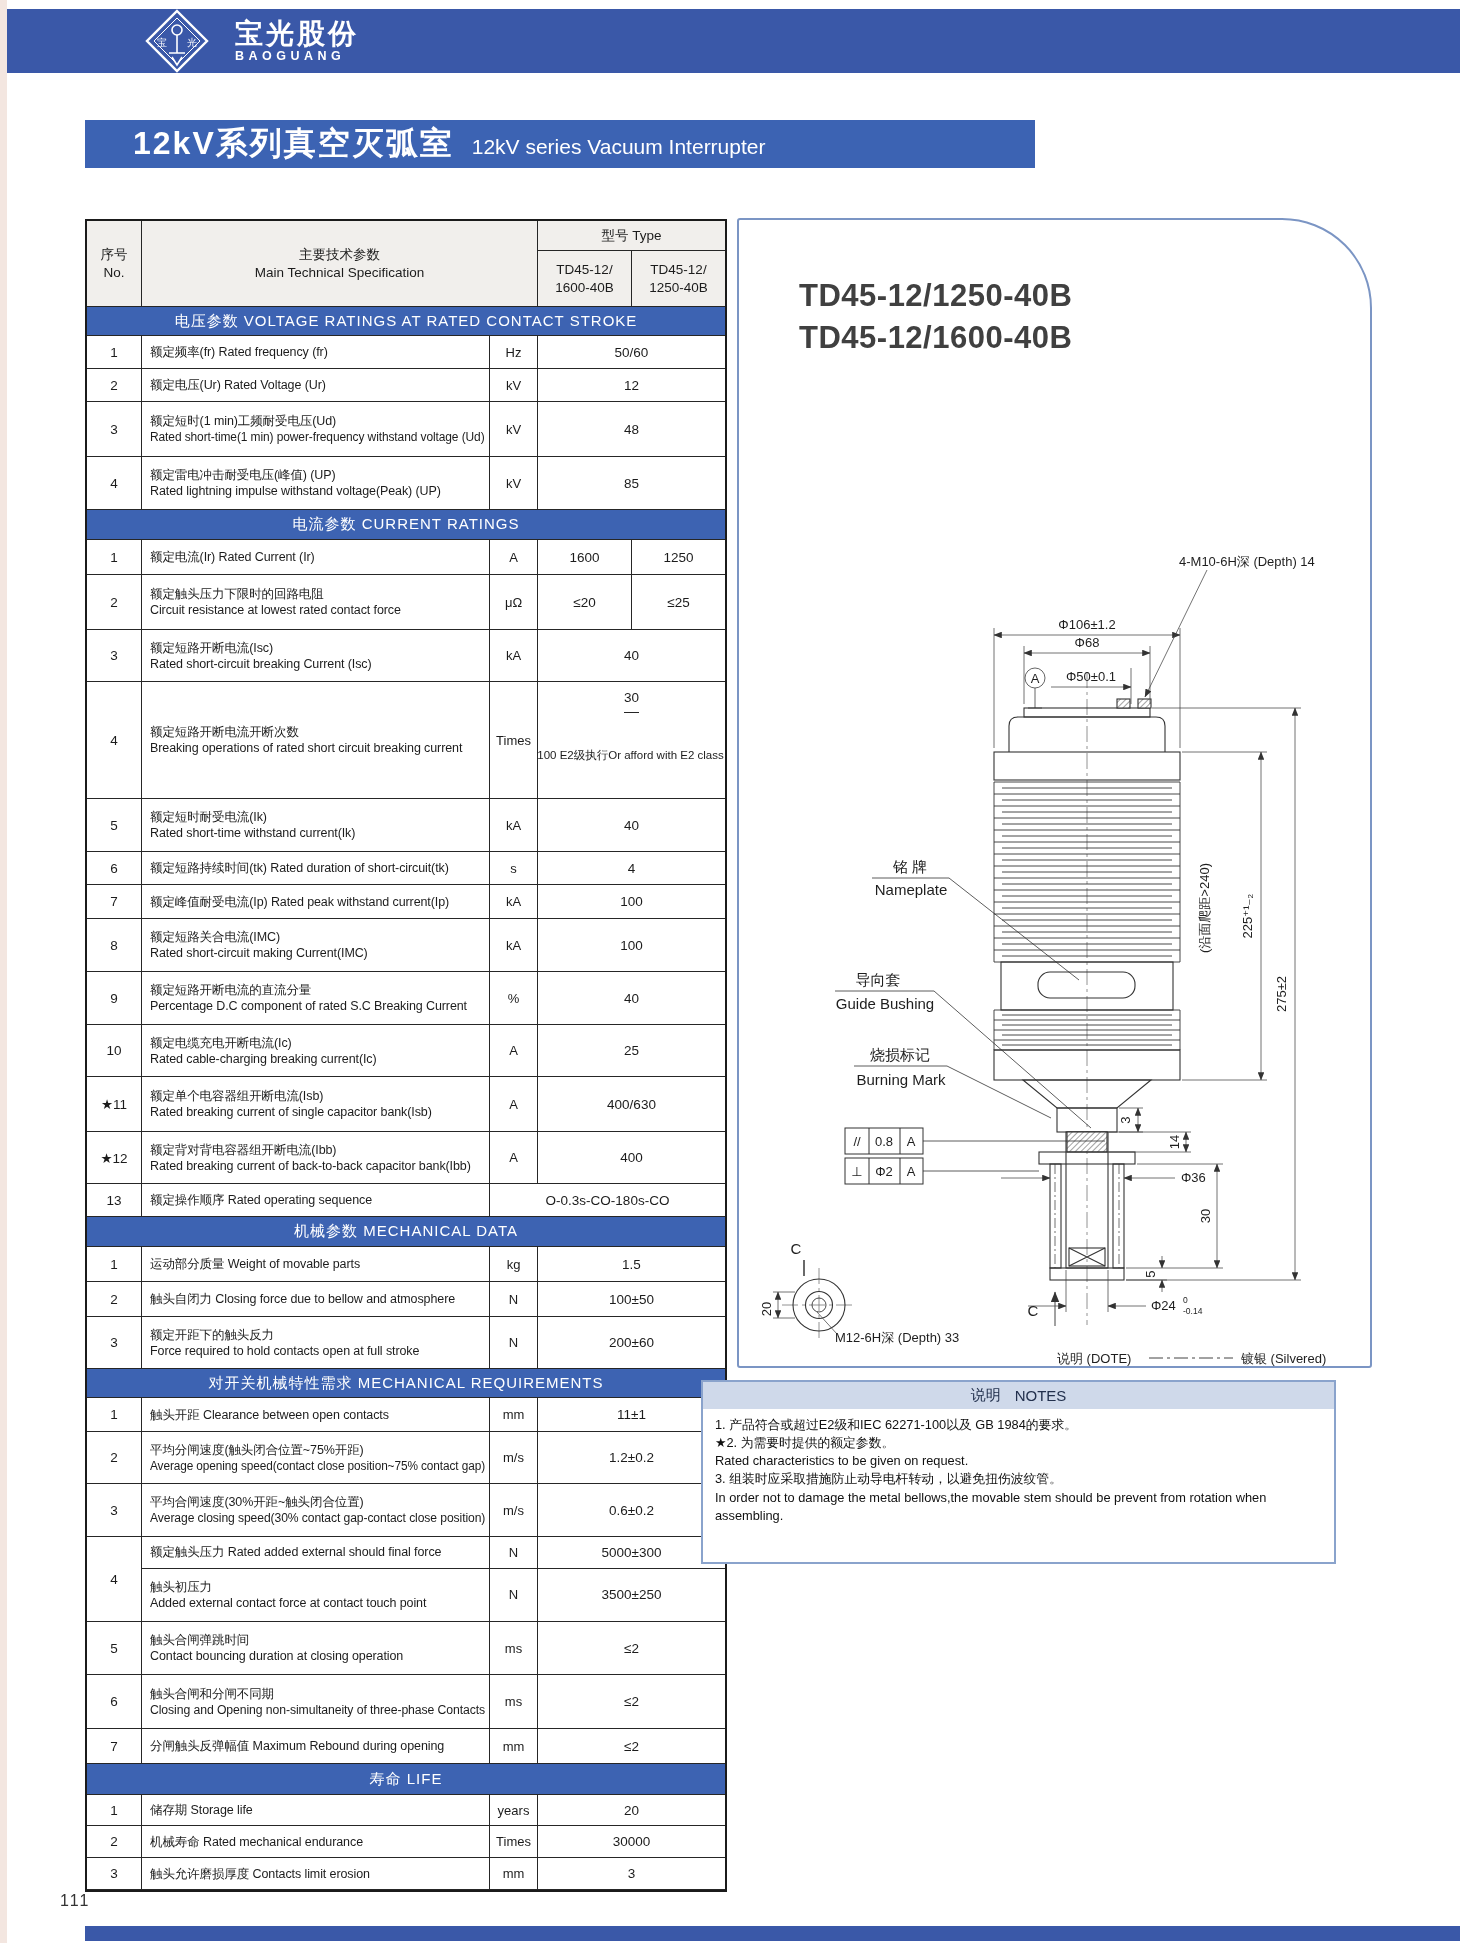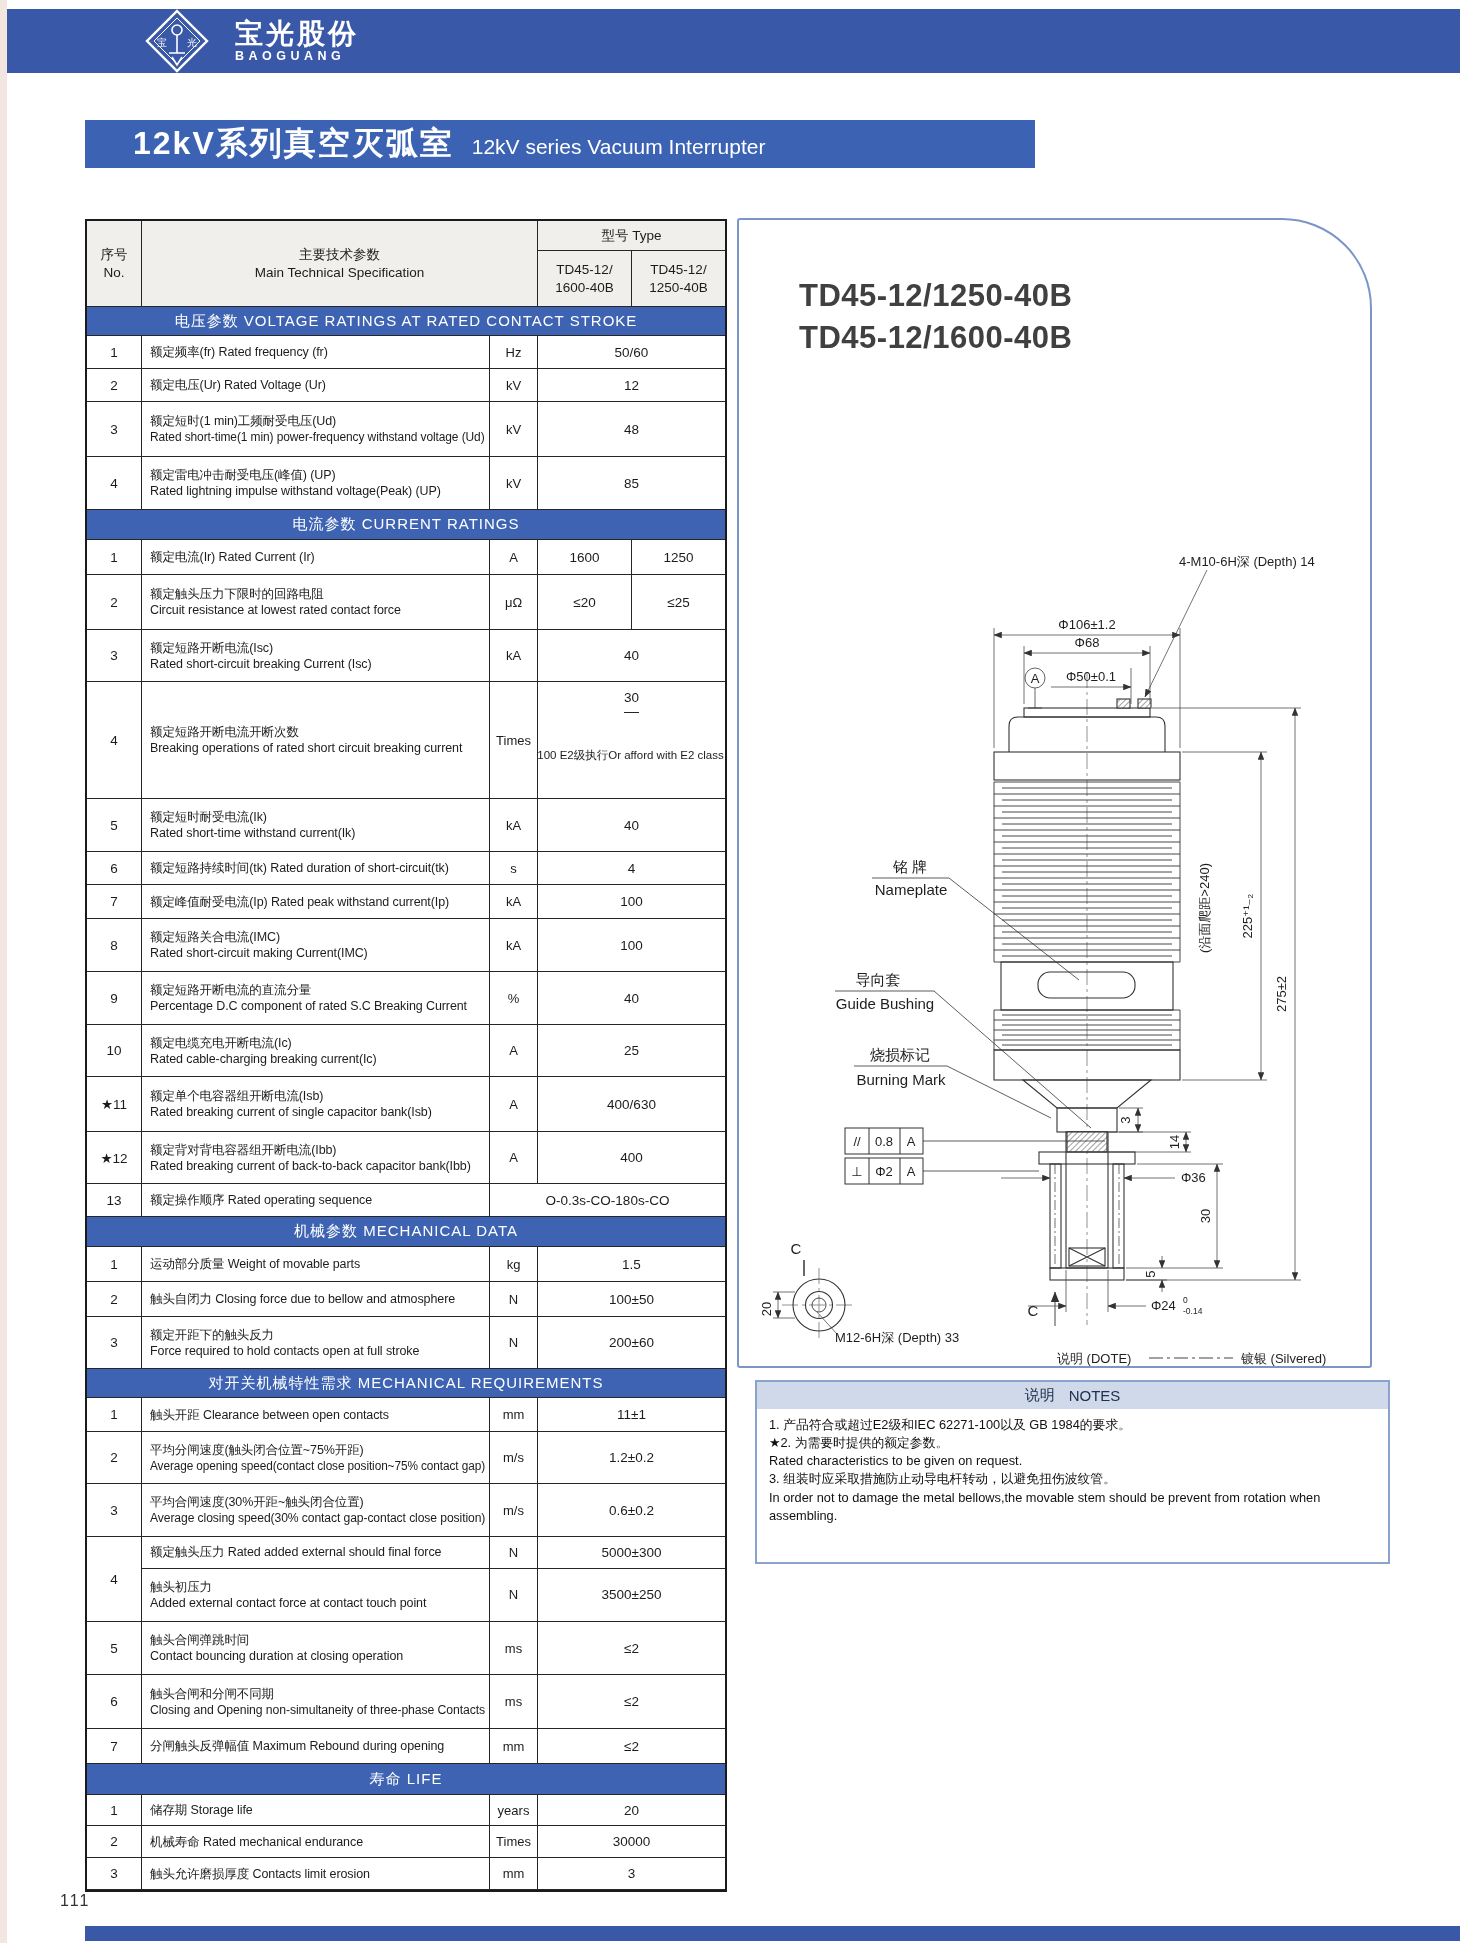--- a/index.html
+++ b/index.html
@@ -51,21 +51,21 @@
   
   .panel{left:737px;top:218px;width:635px;height:1150px;border:2px solid #7b95c4;
          border-radius:3px 90px 3px 3px;background:#fff}
   .model-title{position:absolute;left:60px;font-size:31px;font-weight:bold;letter-spacing:.5px;color:#404040;white-space:nowrap}
   .panel svg{position:absolute;left:0;top:0}
   .dt{font-size:13px;fill:#1e1e1e}
   .dts{font-size:8.5px;fill:#1e1e1e}
   .dl{font-size:15px;fill:#1e1e1e}
 
   
-  .notes{left:755px;top:1380px;width:635px;height:184px;border:2px solid #8aa3cc;background:#fff}
+  .notes{left:701px;top:1380px;width:635px;height:184px;border:2px solid #8aa3cc;background:#fff}
   .notes-head{height:27px;background:#cfd9ea;display:flex;align-items:center;justify-content:center;gap:14px;
               font-size:15px;color:#22304d}
   .notes-body{padding:7px 12px 0 12px}
   .nline{font-size:12.8px;line-height:1.42;color:#101010}
 
   
   .pagenum{left:60px;top:1892px;font-size:16px;color:#333;letter-spacing:2px}
   .footbar{left:85px;top:1926px;width:1375px;height:15px;background:#3a58a8}
   .edge{left:0;top:0;width:7px;height:1943px;background:#f3e6e0}
 </style>

